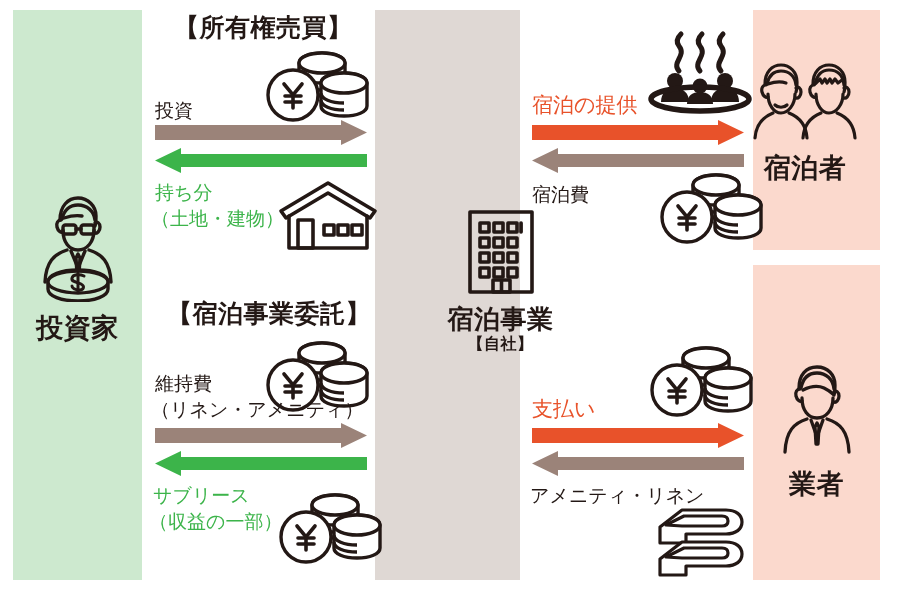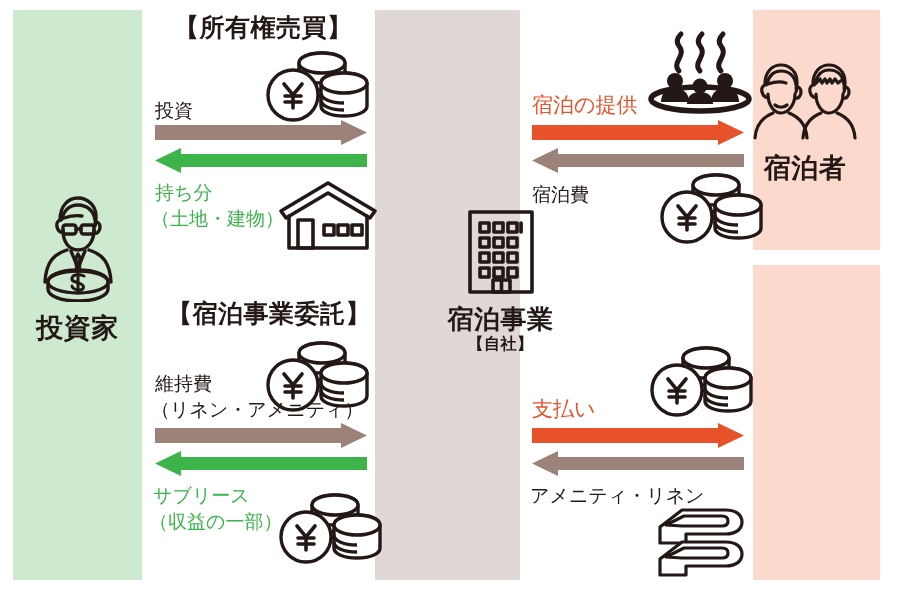--- a/index.html
+++ b/index.html
@@ -140,20 +140,39 @@
           <path d="M64 26 C66 17 71 12 78 12 C86 12 92 17 93 27"></path>
           <path d="M65 25 L69 21 L71 25 L74 21 L76 25 L79 21 L81 25 L84 21 L87 25 L91 22"></path>
           <path d="M70 55 C60 59 53 66 52 80"></path>
           <path d="M86 55 C96 59 103 66 104 80"></path>
         </g>
       </svg>
     </span>
     <span class="actor-label" style="font-size:27px;margin-top:12px;">宿泊者</span>
   </div>
 
+  <div class="actor" style="left:753px;top:360px;width:127px;">
+    <span class="icon" style="position:relative;">
+      <svg width="86" height="96" viewBox="0 0 86 96">
+        <g fill="none" stroke="#231815" stroke-width="3.3" stroke-linecap="round" stroke-linejoin="round">
+          <path d="M25 28 C25 15 32 7 43 7 C54 7 61 15 61 25 C61 29 61 32 60 35"></path>
+          <path d="M26 29 C23 29 21 32 22 36 C23 40 26 42 28 41"></path>
+          <path d="M60 32 C62 30 65 32 65 36 C65 40 62 43 60 42"></path>
+          <path d="M28 38 C28 50 34 58 43 58 C52 58 59 50 59 38"></path>
+          <path d="M27 28 C29 18 35 13 43 13 C52 13 59 19 60 29"></path>
+          <path d="M29 30 C35 27 43 25 50 28 C54 30 57 32 59 34"></path>
+          <path d="M33 59 C20 63 12 71 11 92"></path>
+          <path d="M53 59 C66 63 74 71 75 92"></path>
+          <path d="M37 60 L43 77 L49 60"></path>
+          <path d="M41 67 L43 63 L45 67 L44 84 L42 84 Z"></path>
+        </g>
+      </svg>
+    </span>
+    <span class="actor-label" style="font-size:27px;margin-top:12px;">業者</span>
+  </div>
 
   <div class="sec-title" style="left:174px;top:11px;">【所有権売買】</div>
   <div class="sec-title" style="left:167px;top:297px;">【宿泊事業委託】</div>
 
   <div class="icon" style="left:266px;top:50px;">
     <svg width="104" height="74" viewBox="0 0 104 74">
       <g stroke="#231815" stroke-width="3.4" fill="#ffffff" stroke-linejoin="round">
         <path d="M33 13 C33 7 43 3 56 3 C69 3 79 7 79 13 L79 36 C79 42 69 46 56 46 C43 46 33 42 33 36 Z"></path>
         <ellipse cx="56" cy="13" rx="23" ry="10"></ellipse>
         <path d="M33 23 C33 29 43 33 56 33"></path>

